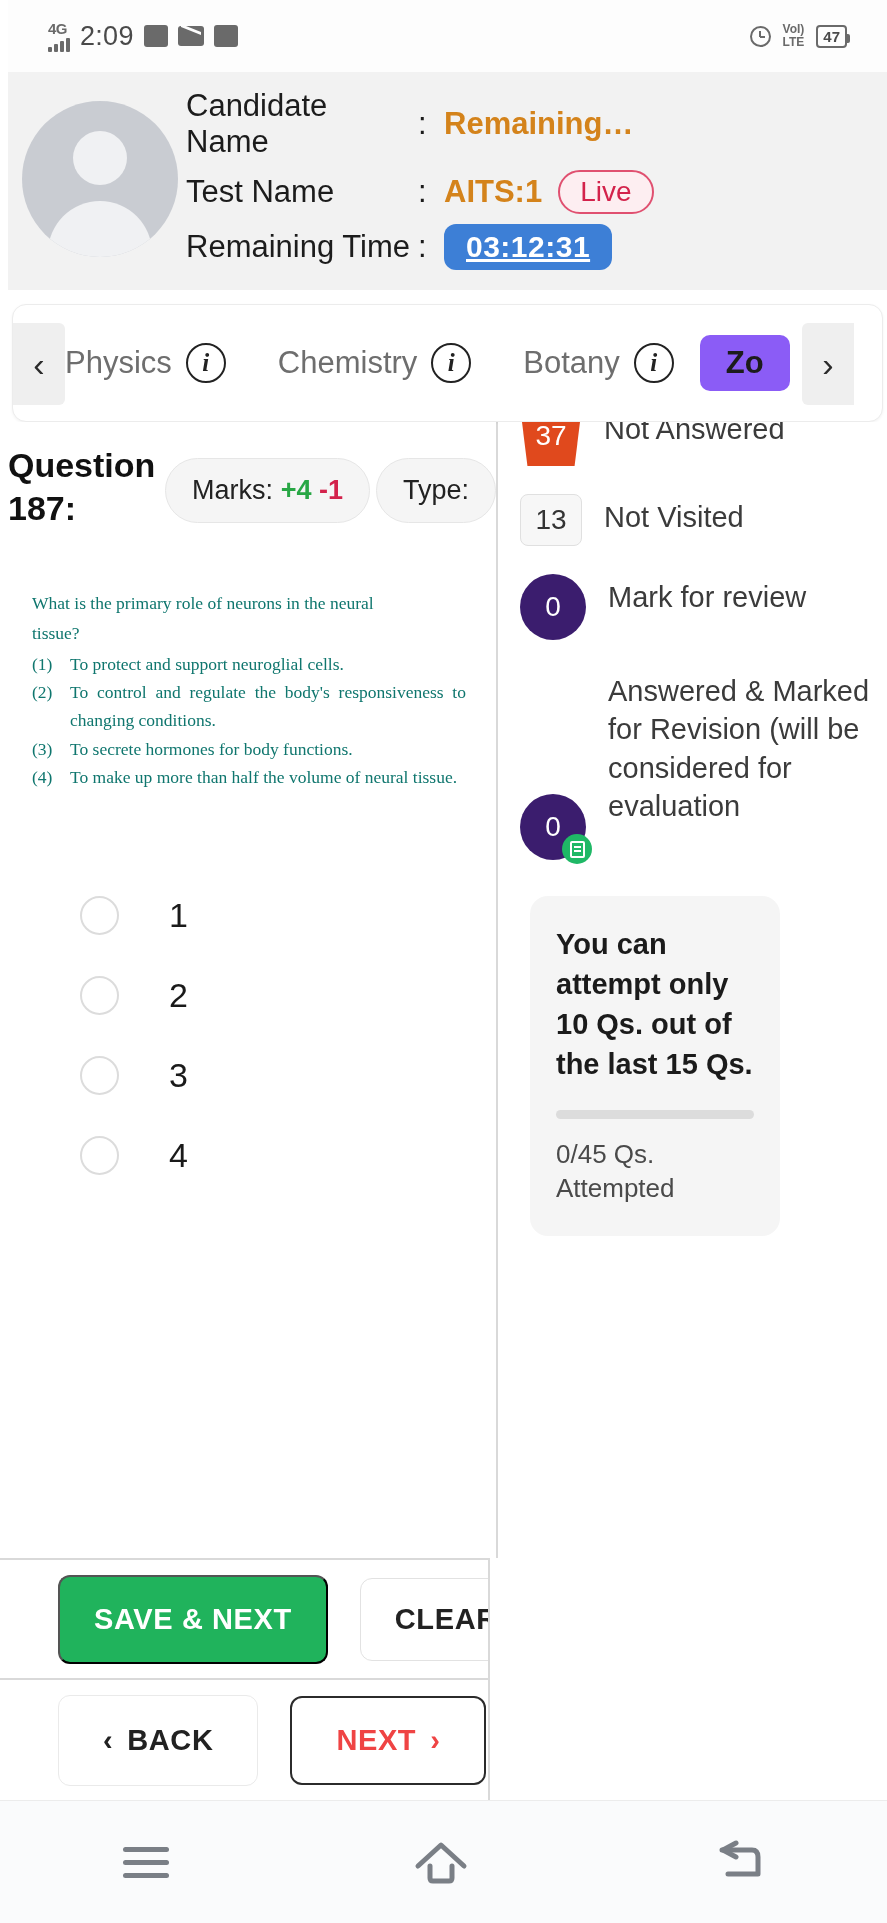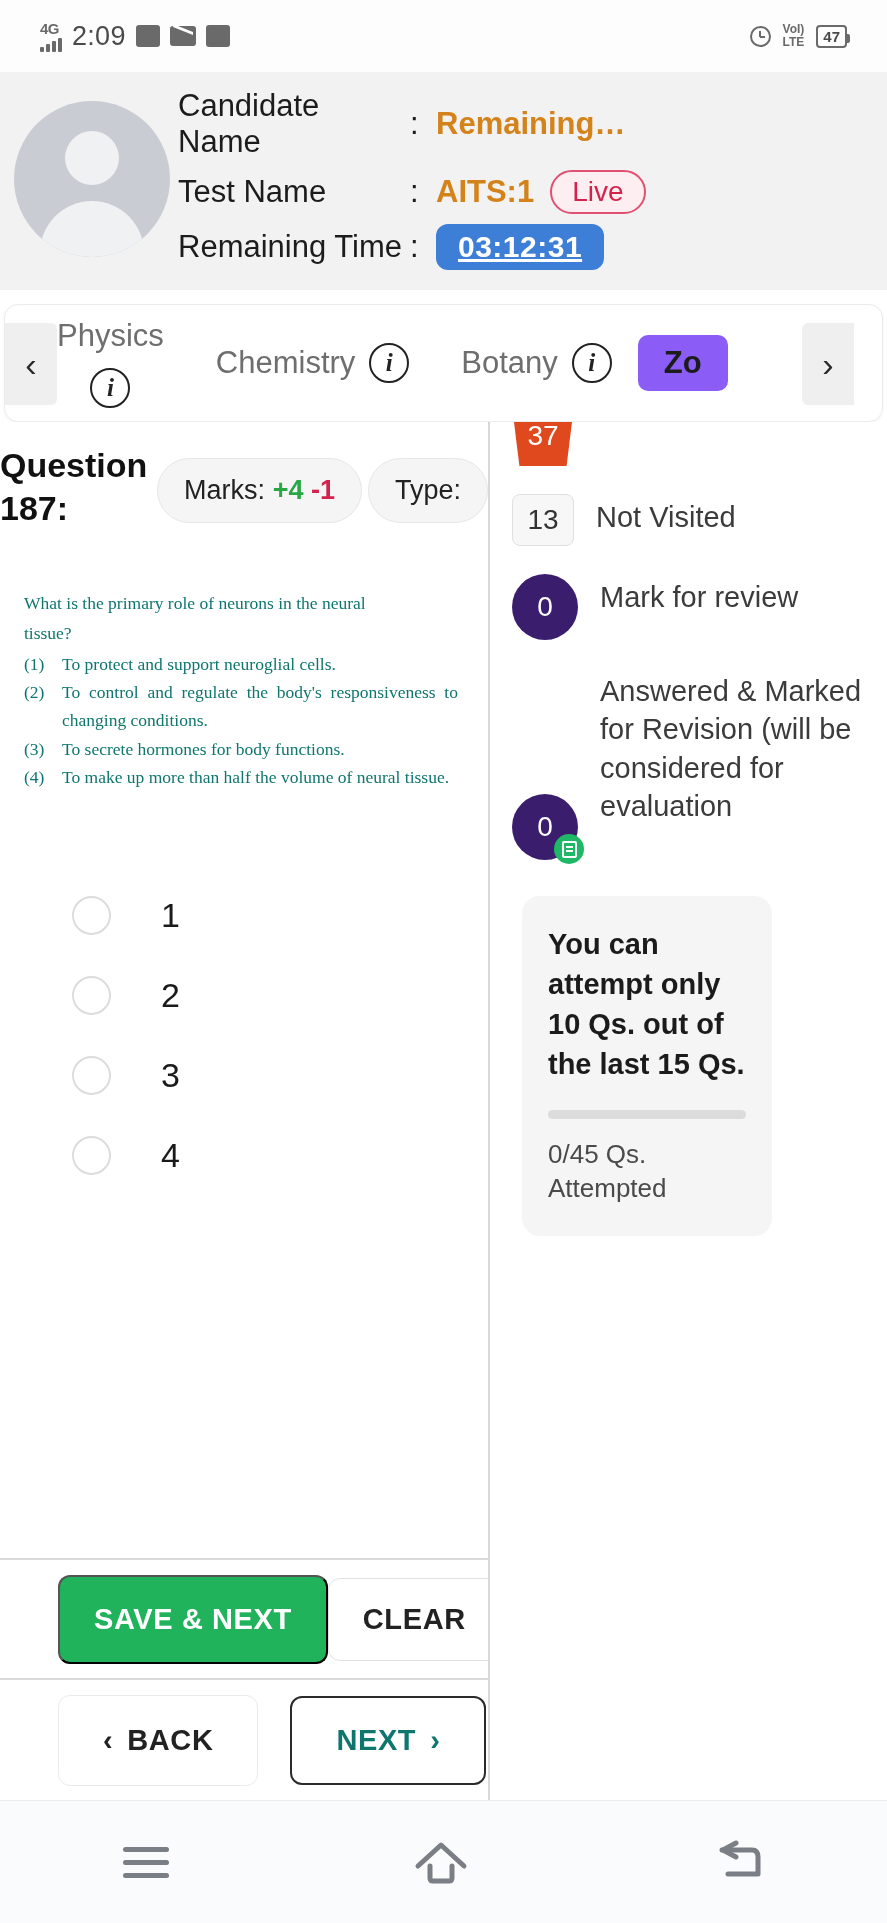--- a/index.html
+++ b/index.html
@@ -2,21 +2,21 @@
 <html><head>
 <meta charset="utf-8">
 <style>
   * { box-sizing: border-box; margin: 0; padding: 0; }
   html, body {
     width: 887px; height: 1923px;
     font-family: "Liberation Sans", sans-serif;
     background: #ffffff;
     overflow: hidden;
   }
-  .screen { position: relative; width: 887px; height: 1923px; background:#fff; }
+  .screen { position: relative; width: 887px; height: 1923px; background:#fff;padding-left:8px; }
 
   
   .statusbar {
     height: 72px; width: 100%;
     display: flex; align-items: center;
     padding: 0 40px;
     background: #fdfdfd;
     color: #5d5d5d;
   }
   .sb-left { display:flex; align-items:center; gap:10px; }
@@ -180,37 +180,37 @@
   .info-card .attempted { font-size:26px; color:#4a4a4a; line-height:1.32; }
 
   .sb-scroll {
     position:absolute; right:10px; bottom:8px;
     width:14px; height:22px; background:#cfcfcf; border-radius:7px;
   }
 
   
   .actions-row {
     border-top:2px solid #d9d9d9;
-    height:120px; display:flex; align-items:center; 
+    height:120px; display:flex; align-items:center; gap:32px;
     padding-left:58px; background:#fff;
     width:488px;
     overflow:hidden;
   }
   .btn { border-radius:12px; font-size:29px; font-weight:bold; letter-spacing:0.6px;
      display:flex; align-items:center; justify-content:center; white-space:nowrap; }
   .btn-save-next { background:#20b35c; color:#fff; padding:26px 34px; }
   .btn-clear { background:#fff; color:#222; border:1.5px solid #e2e2e2; padding:24px 34px; }
 
   .nav-row {
     border-top:2px solid #d9d9d9;
     height:122px; display:flex; align-items:center; gap:32px;
     padding-left:58px; background:#fff; width:488px; overflow:hidden;
   }
   .btn-back { background:#fff; color:#222; border:1.5px solid #eaeaea; padding:28px 44px; gap:14px; }
-  .btn-next { background:#fff; color:#0f766e; border:2.5px solid #2b2b2b; padding:26px 44px; gap:14px; }
+  .btn-next { background:#fff; color:#ef4444; border:2.5px solid #2b2b2b; padding:26px 44px; gap:14px; }
 
   .bottom-block { position:absolute; left:0; bottom:123px; width:887px; }
   .bottom-block .split { display:flex; }
   .bottom-block .right-fill { flex:1; background:#fff; border-left:2px solid #d9d9d9;}
 
   
   .androidnav {
     position:absolute; bottom:0; left:0; width:887px; height:123px;
     background:#fafbfc; border-top:1px solid #ececec;
     display:flex; align-items:center; justify-content:space-around;
@@ -271,21 +271,21 @@
         <span class="clabel">Remaining Time</span>
         <span class="ccolon">:</span>
         <span class="time-pill">03:12:31</span>
       </div>
     </div>
   </div>
 
   <div class="tabs-wrap">
     <div class="tabs-card">
       <div class="tab-arrow left">‹</div>
-      <div class="tab" style="margin-left:26px;flex-direction:column;">
+      <div class="tab" style="margin-left:26px;">
         <span>Physics</span>
         <span class="info-circle">i</span>
       </div>
       <div class="tab">
         <span>Chemistry</span>
         <span class="info-circle">i</span>
       </div>
       <div class="tab">
         <span>Botany</span>
         <span class="info-circle">i</span>
@@ -352,20 +352,21 @@
         </div>
       </div>
     </div>
 
     <div class="divider"></div>
 
     <div class="spane">
       <div class="legend">
         <div class="leg-row" style="margin-top:-16px;">
           <span class="badge-notans">37</span>
+          <span class="leg-text">Not Answered</span>
         </div>
         <div class="leg-row" style="margin-top:28px;">
           <span class="badge-notvis">13</span>
           <span class="leg-text">Not Visited</span>
         </div>
         <div class="leg-row" style="margin-top:28px;">
           <span class="badge-mark">0</span>
           <span class="leg-text">Mark for review</span>
         </div>
         <div class="leg-row" style="margin-top:28px;">

